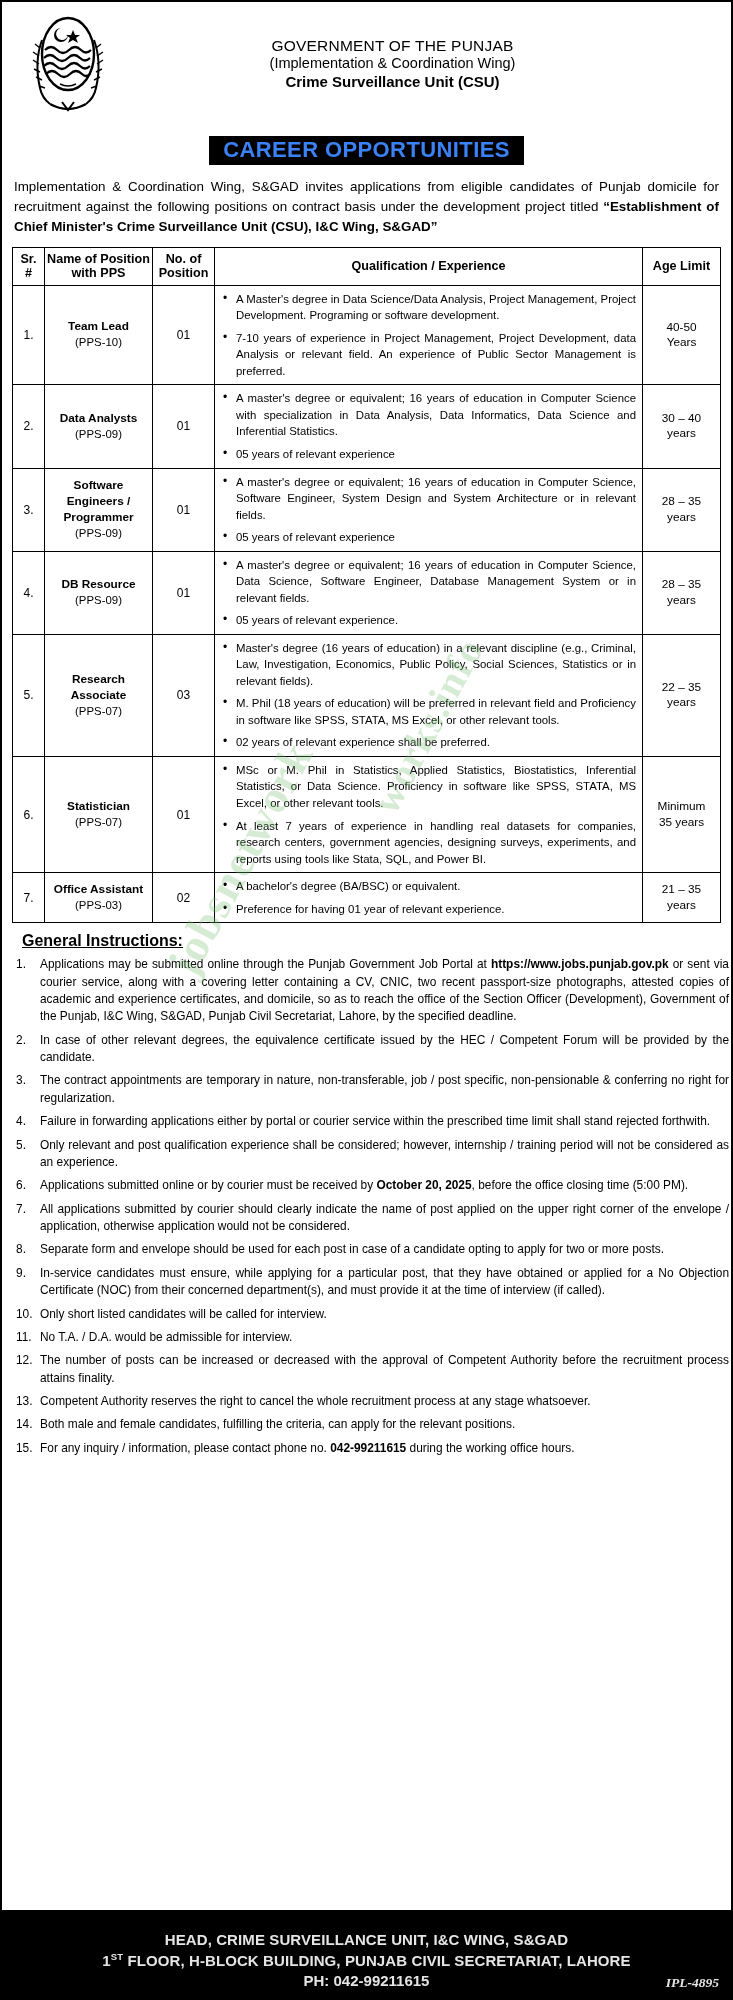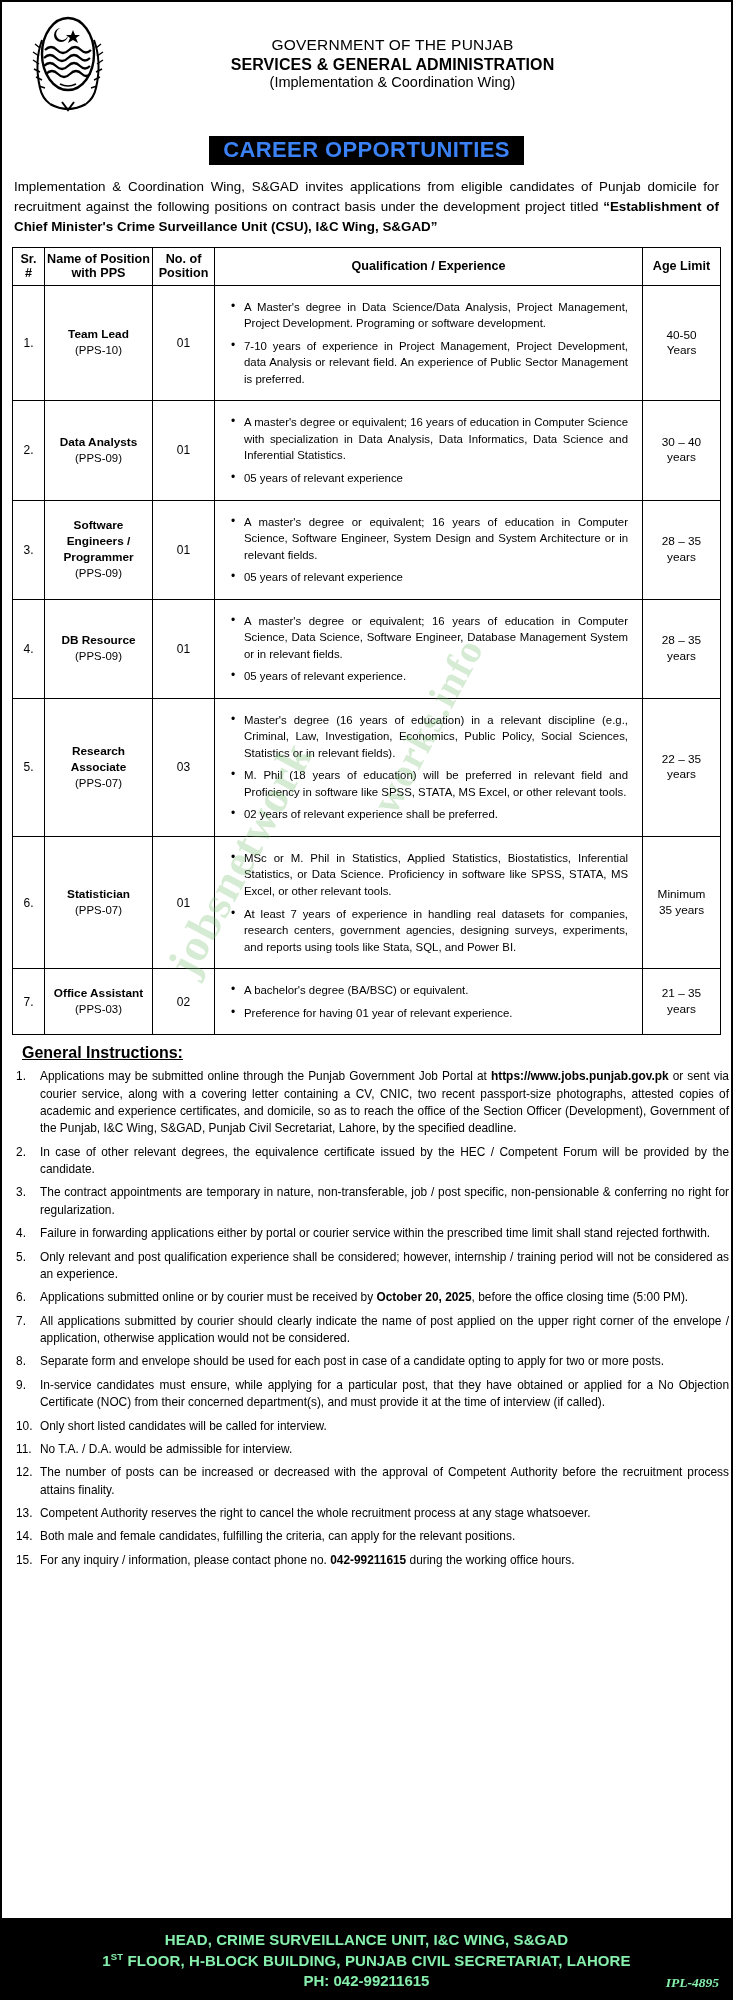--- a/index.html
+++ b/index.html
@@ -98,21 +98,21 @@
   .c-age   { width: 78px;  text-align: center; }
 
   td.c-sr { font-size: 12px; }
   td.c-name { padding: 3px 2px; line-height: 1.35; }
   td.c-name .pos-title { font-weight: bold; font-size: 11.8px; }
   td.c-name .pos-pps { font-size: 11.4px; }
   td.c-no { font-size: 12px; }
   td.c-age { font-size: 11.8px; line-height: 1.3; }
   td.c-qual { padding: 5px 6px 5px 4px; }
   td.c-qual ul {
-    margin: 8px; padding: 0 0 0 17px; list-style: none;
+    margin: 0; padding: 0 0 0 17px; list-style: none;
   }
   td.c-qual li {
     position: relative;
     margin: 0 0 6px 0;
     line-height: 1.45;
     text-align: justify;
     font-size: 11.4px;
   }
   td.c-qual li:last-child { margin-bottom: 0; }
   td.c-qual li::before {
@@ -151,23 +151,23 @@
     left: 2px;
     top: 0;
     width: 20px;
     text-align: left;
   }
   ol.gi li b { font-weight: bold; }
 
   
   .footer {
     background: #000;
-    color: #86efac;
+    color: #e5e5e5;
     text-align: center;
-    padding: 12px 10px 7px 10px;
+    padding: 20px 10px 7px 10px;
     position: absolute;
     left: 0; right: 0; bottom: 0;
   }
   .f1 { font-size: 15px; font-weight: bold; letter-spacing: .1px; line-height: 1.35; }
   .f2 { font-size: 15px; font-weight: bold; letter-spacing: .1px; line-height: 1.35; }
   .f2 sup { font-size: 9.5px; vertical-align: super; }
   .f3 { font-size: 15px; font-weight: bold; line-height: 1.35; }
   .ipl {
     position: absolute;
     right: 12px;
@@ -218,22 +218,22 @@
         <g stroke="#000" stroke-width="1.4" fill="none">
           <path d="M12 38 l-5 -4 M11 46 l-6 -4 M11 54 l-6 -4 M12 62 l-6 -3 M14 70 l-6 -3 M17 78 l-6 -2"></path>
           <path d="M68 38 l5 -4 M69 46 l6 -4 M69 54 l6 -4 M68 62 l6 -3 M66 70 l6 -3 M63 78 l6 -2"></path>
         </g>
         <path d="M22 94 q18 10 36 0" stroke="#000" stroke-width="2.4" fill="none"></path>
         <path d="M34 92 l6 8 l6 -8" stroke="#000" stroke-width="2" fill="none"></path>
       </svg>
     </div>
     <div class="header-text">
       <div class="h-gov">GOVERNMENT OF THE PUNJAB</div>
-      <div class="h-dept">SERVICES &amp; GENERAL ADMINISTRATION</div>
       <div class="h-wing">(Implementation &amp; Coordination Wing)</div>
+      <div class="h-csu">Crime Surveillance Unit (CSU)</div>
     </div>
   </div>
 
   <div class="banner-wrap">
     <div class="banner">CAREER OPPORTUNITIES</div>
   </div>
 
   <div class="intro">
     <span>Implementation &amp; Coordination Wing, S&amp;GAD invites applications from eligible candidates of Punjab domicile for recruitment against the following positions on contract basis under the development project titled </span><b>“Establishment of Chief Minister's Crime Surveillance Unit (CSU), I&amp;C Wing, S&amp;GAD”</b>
   </div>

